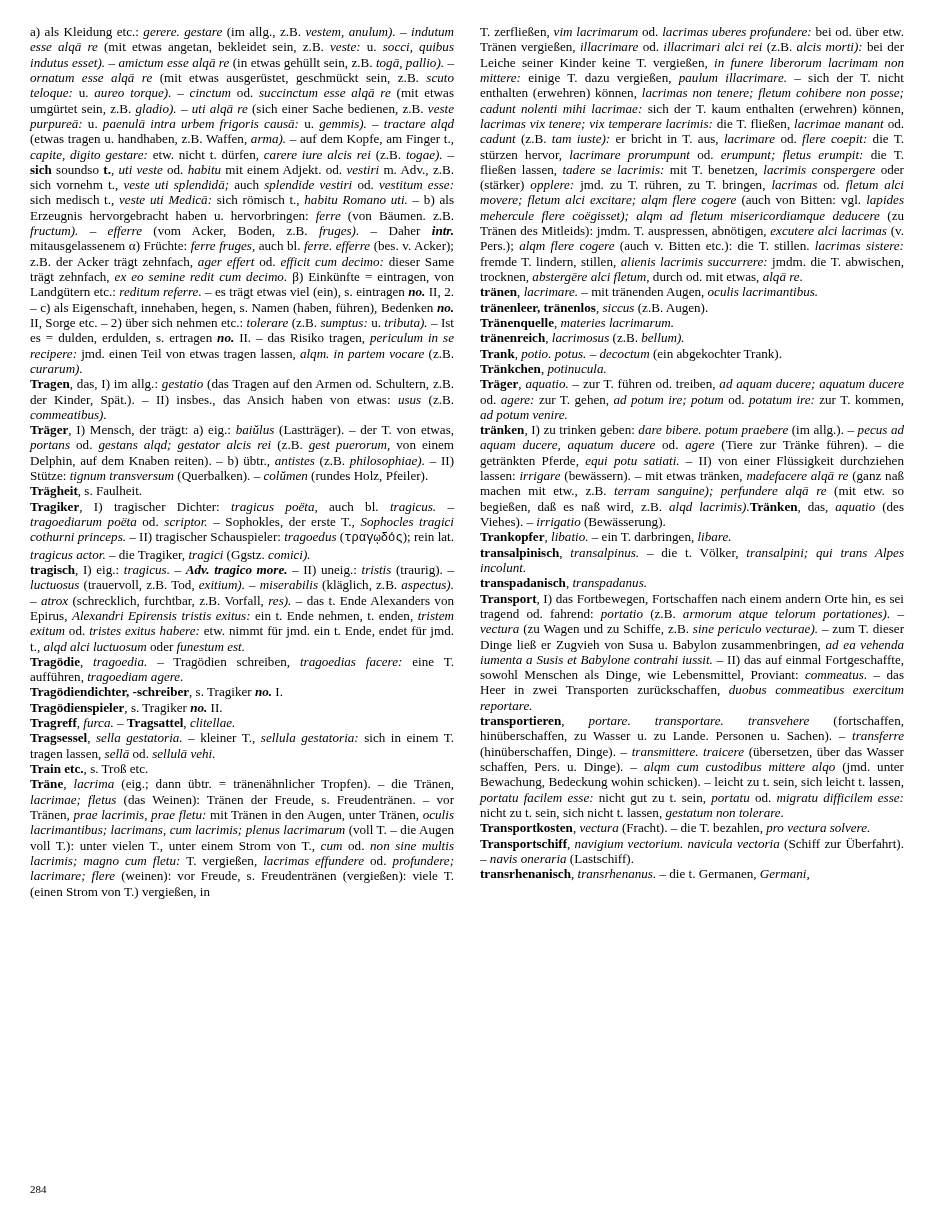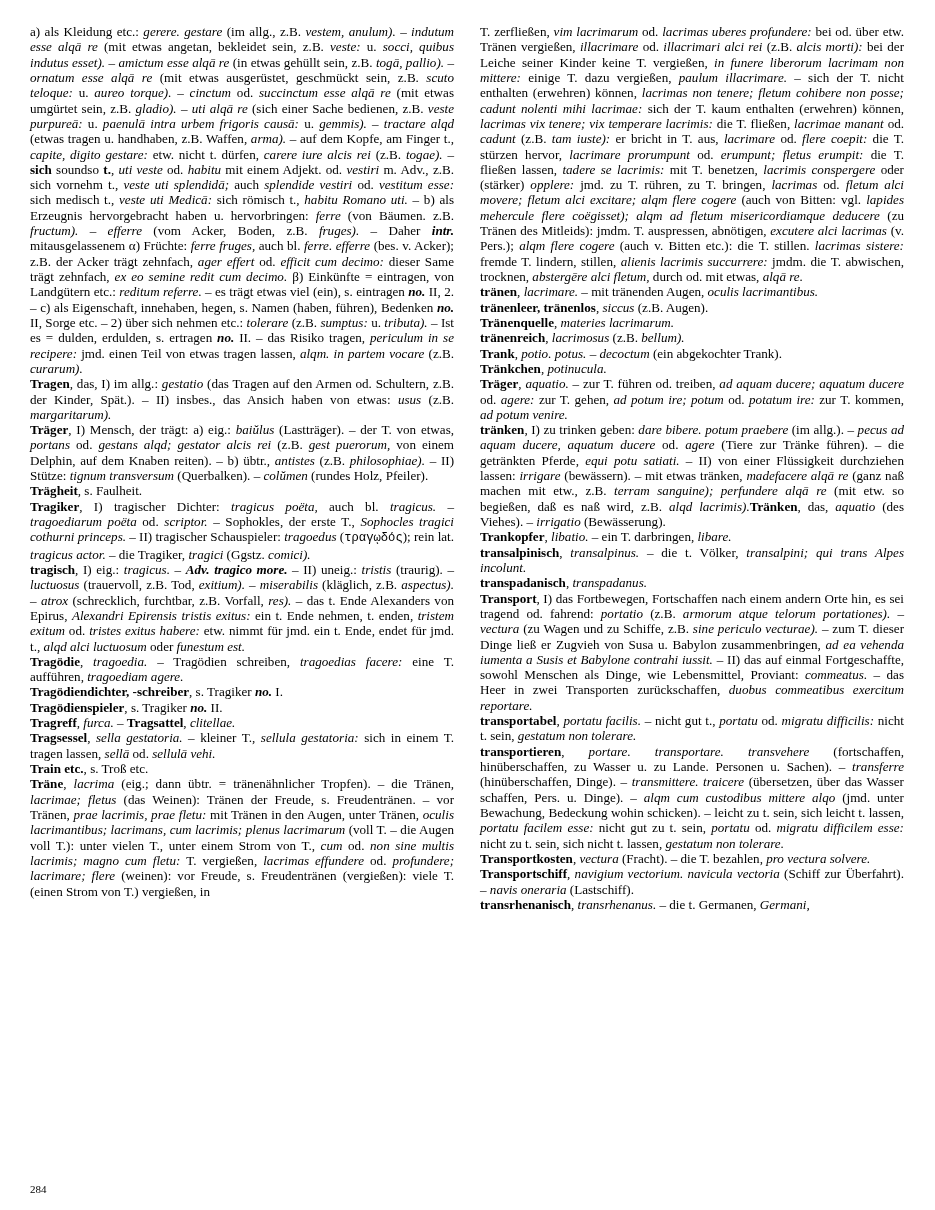--- a/index.html
+++ b/index.html
@@ -67,21 +67,21 @@
     font-size: 12.2px;
   }
 </style>
 </head>
 <body>
 
 <div class="page">
   <div class="columns">
     <div class="col" id="col-left">
         <p class="cont">a) als Kleidung etc.: <i>gerere. gestare</i> (im allg., z.B. <i>vestem, anulum).</i> – <i>indutum esse alqā re</i> (mit etwas angetan, bekleidet sein, z.B. <i>veste:</i> u. <i>socci, quibus indutus esset).</i> – <i>amictum esse alqā re</i> (in etwas gehüllt sein, z.B. <i>togā, pallio).</i> – <i>ornatum esse alqā re</i> (mit etwas ausgerüstet, geschmückt sein, z.B. <i>scuto teloque:</i> u. <i>aureo torque).</i> – <i>cinctum</i> od. <i>succinctum esse alqā re</i> (mit etwas umgürtet sein, z.B. <i>gladio).</i> – <i>uti alqā re</i> (sich einer Sache bedienen, z.B. <i>veste purpureā:</i> u. <i>paenulā intra urbem frigoris causā:</i> u. <i>gemmis).</i> – <i>tractare alqd</i> (etwas tragen u. handhaben, z.B. Waffen, <i>arma).</i> – auf dem Kopfe, am Finger t., <i>capite, digito gestare:</i> etw. nicht t. dürfen, <i>carere iure alcis rei</i> (z.B. <i>togae).</i> – <b>sich</b> soundso <b>t.</b>, <i>uti veste</i> od. <i>habitu</i> mit einem Adjekt. od. <i>vestiri</i> m. Adv., z.B. sich vornehm t., <i>veste uti splendidā;</i> auch <i>splendide vestiri</i> od. <i>vestitum esse:</i> sich medisch t., <i>veste uti Medicā:</i> sich römisch t., <i>habitu Romano uti.</i> – b) als Erzeugnis hervorgebracht haben u. hervorbringen: <i>ferre</i> (von Bäumen. z.B. <i>fructum).</i> – <i>efferre</i> (vom Acker, Boden, z.B. <i>fruges).</i> – Daher <b><i>intr.</i></b> mitausgelassenem α) Früchte: <i>ferre fruges,</i> auch bl. <i>ferre. efferre</i> (bes. v. Acker); z.B. der Acker trägt zehnfach, <i>ager effert</i> od. <i>efficit cum decimo:</i> dieser Same trägt zehnfach, <i>ex eo semine redit cum decimo.</i> β) Einkünfte = eintragen, von Landgütern etc.: <i>reditum referre.</i> – es trägt etwas viel (ein), s. eintragen <b><i>no.</i></b> II, 2. – c) als Eigenschaft, innehaben, hegen, s. Namen (haben, führen), Bedenken <b><i>no.</i></b> II, Sorge etc. – 2) über sich nehmen etc.: <i>tolerare</i> (z.B. <i>sumptus:</i> u. <i>tributa).</i> – Ist es = dulden, erdulden, s. ertragen <b><i>no.</i></b> II. – das Risiko tragen, <i>periculum in se recipere:</i> jmd. einen Teil von etwas tragen lassen, <i>alqm. in partem vocare</i> (z.B. <i>curarum).</i></p>
-        <p class="entry"><b>Tragen</b>, das, I) im allg.: <i>gestatio</i> (das Tragen auf den Armen od. Schultern, z.B. der Kinder, Spät.). – II) insbes., das Ansich haben von etwas: <i>usus</i> (z.B. <i>margaritarum).</i></p>
+        <p class="entry"><b>Tragen</b>, das, I) im allg.: <i>gestatio</i> (das Tragen auf den Armen od. Schultern, z.B. der Kinder, Spät.). – II) insbes., das Ansich haben von etwas: <i>usus</i> (z.B. <i>commeatibus).</i></p>
         <p class="entry"><b>Träger</b>, I) Mensch, der trägt: a) eig.: <i>baiŭlus</i> (Lastträger). – der T. von etwas, <i>portans</i> od. <i>gestans alqd; gestator alcis rei</i> (z.B. <i>gest puerorum,</i> von einem Delphin, auf dem Knaben reiten). – b) übtr., <i>antistes</i> (z.B. <i>philosophiae).</i> – II) Stütze: <i>tignum transversum</i> (Querbalken). – <i>colŭmen</i> (rundes Holz, Pfeiler).</p>
         <p class="entry"><b>Trägheit</b>, s. Faulheit.</p>
         <p class="entry"><b>Tragiker</b>, I) tragischer Dichter: <i>tragicus poëta,</i> auch bl. <i>tragicus.</i> – <i>tragoediarum poëta</i> od. <i>scriptor.</i> – Sophokles, der erste T., <i>Sophocles tragici cothurni princeps.</i> – II) tragischer Schauspieler: <i>tragoedus</i> (<span class="grk">τραγῳδός</span>); rein lat. <i>tragicus actor.</i> – die Tragiker, <i>tragici</i> (Ggstz. <i>comici).</i></p>
         <p class="entry"><b>tragisch</b>, I) eig.: <i>tragicus.</i> – <b><i>Adv. tragico more.</i></b> – II) uneig.: <i>tristis</i> (traurig). – <i>luctuosus</i> (trauervoll, z.B. Tod, <i>exitium).</i> – <i>miserabilis</i> (kläglich, z.B. <i>aspectus).</i> – <i>atrox</i> (schrecklich, furchtbar, z.B. Vorfall, <i>res).</i> – das t. Ende Alexanders von Epirus, <i>Alexandri Epirensis tristis exitus:</i> ein t. Ende nehmen, t. enden, <i>tristem exitum</i> od. <i>tristes exitus habere:</i> etw. nimmt für jmd. ein t. Ende, endet für jmd. t., <i>alqd alci luctuosum</i> oder <i>funestum est.</i></p>
         <p class="entry"><b>Tragödie</b>, <i>tragoedia.</i> – Tragödien schreiben, <i>tragoedias facere:</i> eine T. aufführen, <i>tragoediam agere.</i></p>
         <p class="entry"><b>Tragödiendichter, -schreiber</b>, s. Tragiker <b><i>no.</i></b> I.</p>
         <p class="entry"><b>Tragödienspieler</b>, s. Tragiker <b><i>no.</i></b> II.</p>
         <p class="entry"><b>Tragreff</b>, <i>furca.</i> – <b>Tragsattel</b>, <i>clitellae.</i></p>
         <p class="entry"><b>Tragsessel</b>, <i>sella gestatoria.</i> – kleiner T., <i>sellula gestatoria:</i> sich in einem T. tragen lassen, <i>sellā</i> od. <i>sellulā vehi.</i></p>
         <p class="entry"><b>Train etc.</b>, s. Troß etc.</p>
@@ -94,21 +94,20 @@
         <p class="entry"><b>Tränenquelle</b>, <i>materies lacrimarum.</i></p>
         <p class="entry"><b>tränenreich</b>, <i>lacrimosus</i> (z.B. <i>bellum).</i></p>
         <p class="entry"><b>Trank</b>, <i>potio. potus.</i> – <i>decoctum</i> (ein abgekochter Trank).</p>
         <p class="entry"><b>Tränkchen</b>, <i>potinucula.</i></p>
         <p class="entry"><b>Träger</b>, <i>aquatio.</i> – zur T. führen od. treiben, <i>ad aquam ducere; aquatum ducere</i> od. <i>agere:</i> zur T. gehen, <i>ad potum ire; potum</i> od. <i>potatum ire:</i> zur T. kommen, <i>ad potum venire.</i></p>
         <p class="entry"><b>tränken</b>, I) zu trinken geben: <i>dare bibere. potum praebere</i> (im allg.). – <i>pecus ad aquam ducere, aquatum ducere</i> od. <i>agere</i> (Tiere zur Tränke führen). – die getränkten Pferde, <i>equi potu satiati.</i> – II) von einer Flüssigkeit durchziehen lassen: <i>irrigare</i> (bewässern). – mit etwas tränken, <i>madefacere alqā re</i> (ganz naß machen mit etw., z.B. <i>terram sanguine); perfundere alqā re</i> (mit etw. so begießen, daß es naß wird, z.B. <i>alqd lacrimis).</i><b>Tränken</b>, das, <i>aquatio</i> (des Viehes). – <i>irrigatio</i> (Bewässerung).</p>
         <p class="entry"><b>Trankopfer</b>, <i>libatio.</i> – ein T. darbringen, <i>libare.</i></p>
         <p class="entry"><b>transalpinisch</b>, <i>transalpinus.</i> – die t. Völker, <i>transalpini; qui trans Alpes incolunt.</i></p>
         <p class="entry"><b>transpadanisch</b>, <i>transpadanus.</i></p>
         <p class="entry"><b>Transport</b>, I) das Fortbewegen, Fortschaffen nach einem andern Orte hin, es sei tragend od. fahrend: <i>portatio</i> (z.B. <i>armorum atque telorum portationes).</i> – <i>vectura</i> (zu Wagen und zu Schiffe, z.B. <i>sine periculo vecturae).</i> – zum T. dieser Dinge ließ er Zugvieh von Susa u. Babylon zusammenbringen, <i>ad ea vehenda iumenta a Susis et Babylone contrahi iussit.</i> – II) das auf einmal Fortgeschaffte, sowohl Menschen als Dinge, wie Lebensmittel, Proviant: <i>commeatus.</i> – das Heer in zwei Transporten zurückschaffen, <i>duobus commeatibus exercitum reportare.</i></p>
-        <p class="entry"><b>transportabel</b>, <i>portatu facilis.</i> – nicht gut t., <i>portatu</i> od. <i>migratu difficilis:</i> nicht t. sein, <i>gestatum non tolerare.</i></p>
         <p class="entry"><b>transportieren</b>, <i>portare. transportare. transvehere</i> (fortschaffen, hinüberschaffen, zu Wasser u. zu Lande. Personen u. Sachen). – <i>transferre</i> (hinüberschaffen, Dinge). – <i>transmittere. traicere</i> (übersetzen, über das Wasser schaffen, Pers. u. Dinge). – <i>alqm cum custodibus mittere alqo</i> (jmd. unter Bewachung, Bedeckung wohin schicken). – leicht zu t. sein, sich leicht t. lassen, <i>portatu facilem esse:</i> nicht gut zu t. sein, <i>portatu</i> od. <i>migratu difficilem esse:</i> nicht zu t. sein, sich nicht t. lassen, <i>gestatum non tolerare.</i></p>
         <p class="entry"><b>Transportkosten</b>, <i>vectura</i> (Fracht). – die T. bezahlen, <i>pro vectura solvere.</i></p>
         <p class="entry"><b>Transportschiff</b>, <i>navigium vectorium. navicula vectoria</i> (Schiff zur Überfahrt). – <i>navis oneraria</i> (Lastschiff).</p>
         <p class="entry"><b>transrhenanisch</b>, <i>transrhenanus.</i> – die t. Germanen, <i>Germani,</i></p>
       </div>
   </div>
   <div class="folio">284</div>
 </div>
 
 </body></html>

